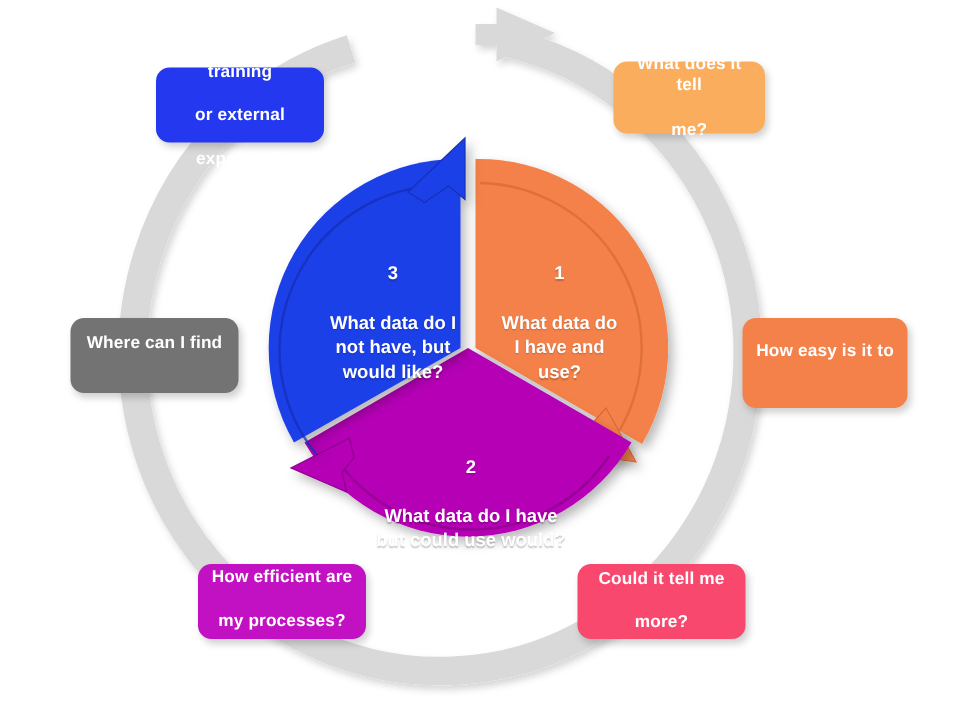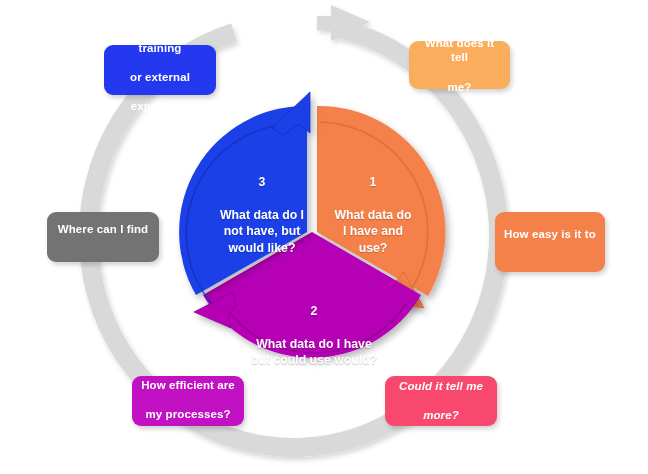--- a/index.html
+++ b/index.html
@@ -148,21 +148,21 @@
       <span>me?</span>
     </span>
   </div>
 
   <div class="callout" id="callout-easy-work" style="left:495px; top:212px; width:110px; height:60px; background:#F4814A;">
     <span>
       <span>How easy is it to</span><br>
     </span>
   </div>
 
-  <div class="callout" id="callout-tell-more" style="left:385px; top:376px; width:112px; height:50px; background:#F9486E;font-style:italic;">
+  <div class="callout" id="callout-tell-more" style="left:385px; top:376px; width:112px; height:50px; background:#F9486E;">
     <span>
       <span>Could it tell me</span><br>
       <span>more?</span>
     </span>
   </div>
 
   <div class="callout" id="callout-efficient" style="left:132px; top:376px; width:112px; height:50px; background:#C211C2;align-items:flex-end;">
     <span>
       <span>How efficient are</span><br>
       <span>my processes?</span>

